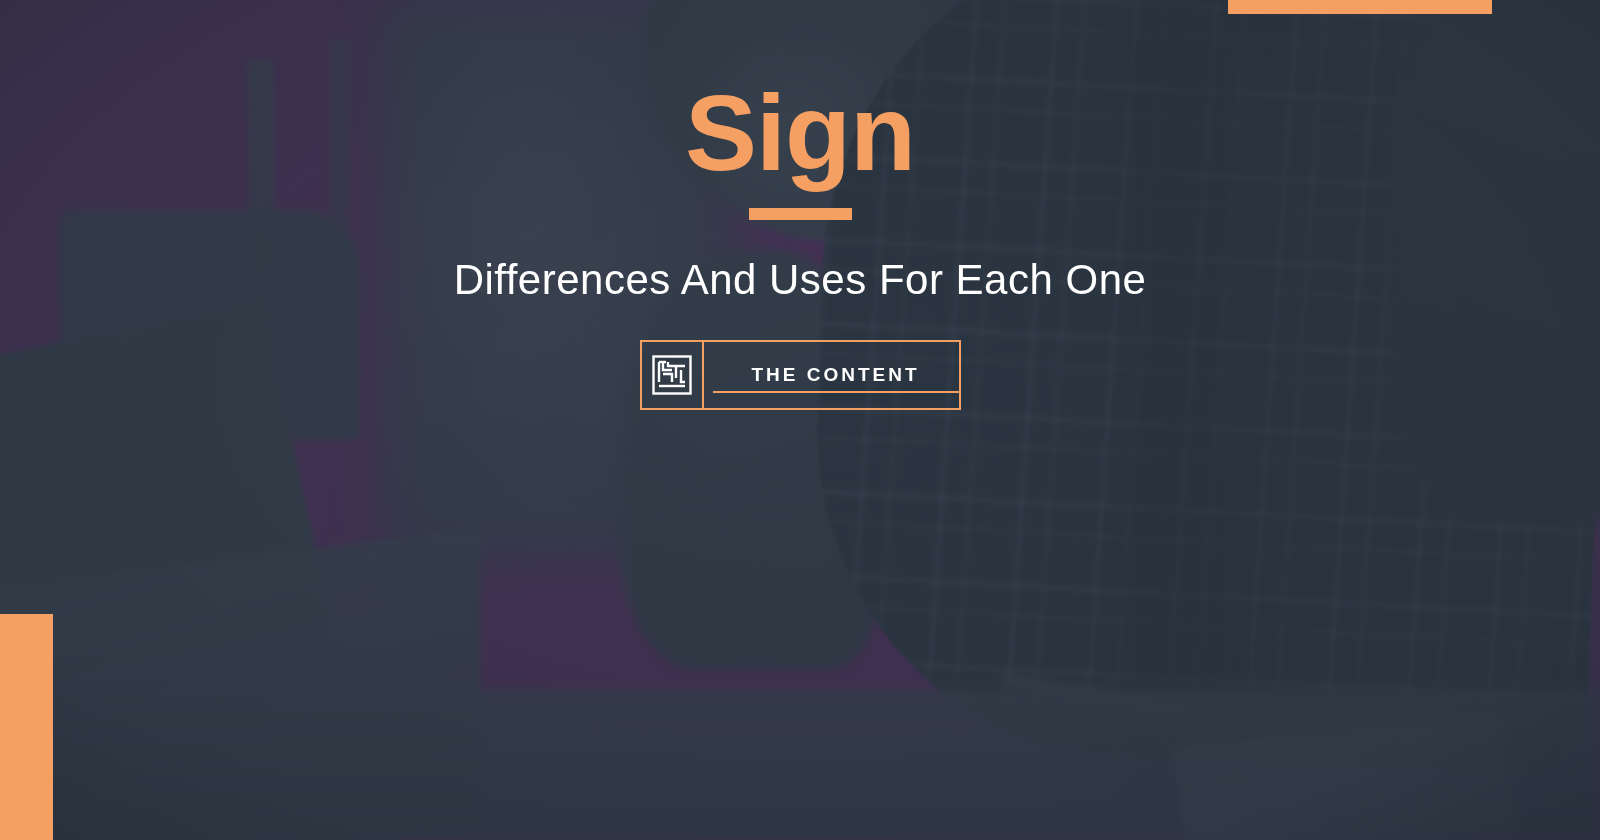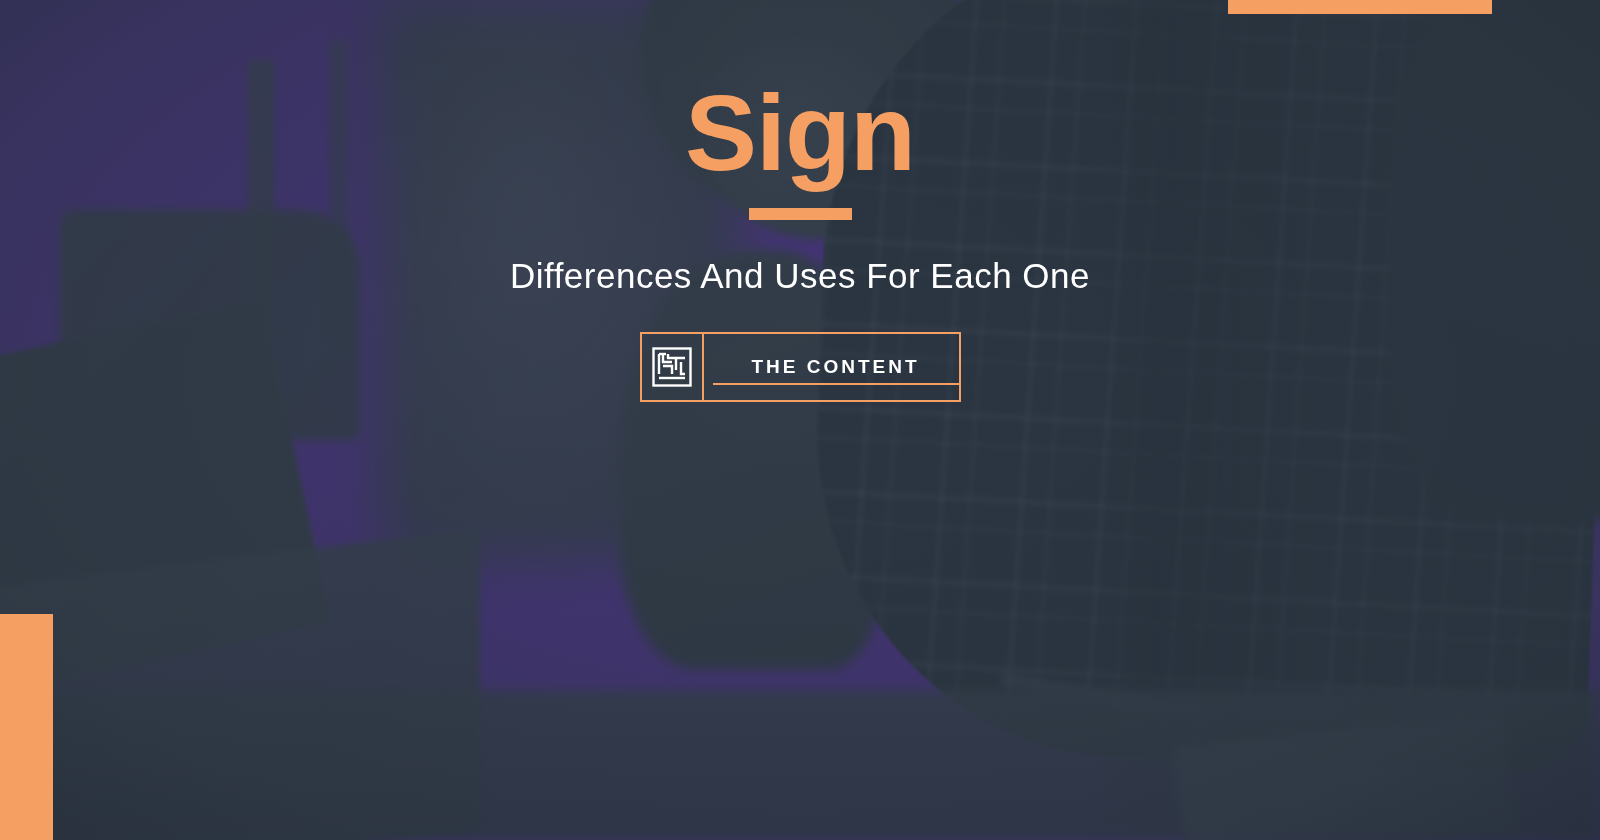--- a/index.html
+++ b/index.html
@@ -8,21 +8,21 @@
     width:1600px; height:840px;
     overflow:hidden;
     background:#323c48;
     font-family:"Liberation Sans", sans-serif;
   }
 
   .hero {
     position:relative;
     width:1600px;
     height:840px;
-    background:#6d28d9;
+    background:#701a75;
     overflow:hidden;
   }
 
   
   .bg-photo {
     position:absolute;
     inset:0;
     overflow:hidden;
   }
 
@@ -224,21 +224,21 @@
 
   .title-underline {
     width:103px;
     height:12px;
     background:var(--accent);
     margin-top:20px;
   }
 
   .subtitle {
     margin-top:36px;
-    font-size:35px;
+    font-size:42px;
     font-weight:normal;
     color:#ffffff;
     letter-spacing:.5px;
     text-align:center;
   }
 
   
   .logo {
     margin-top:36px;
     display:flex;

